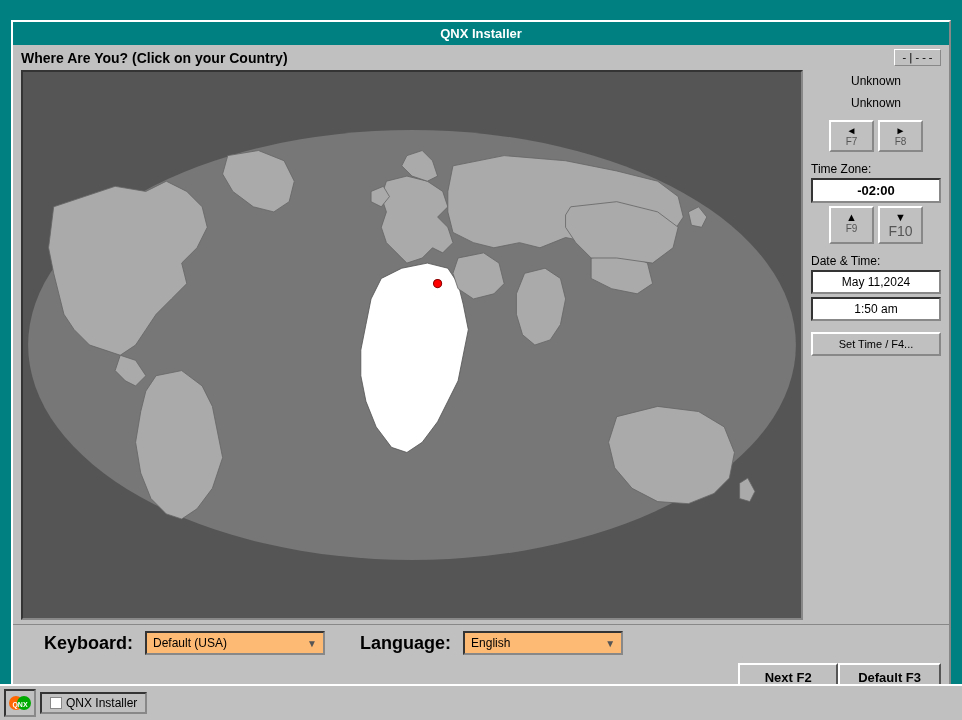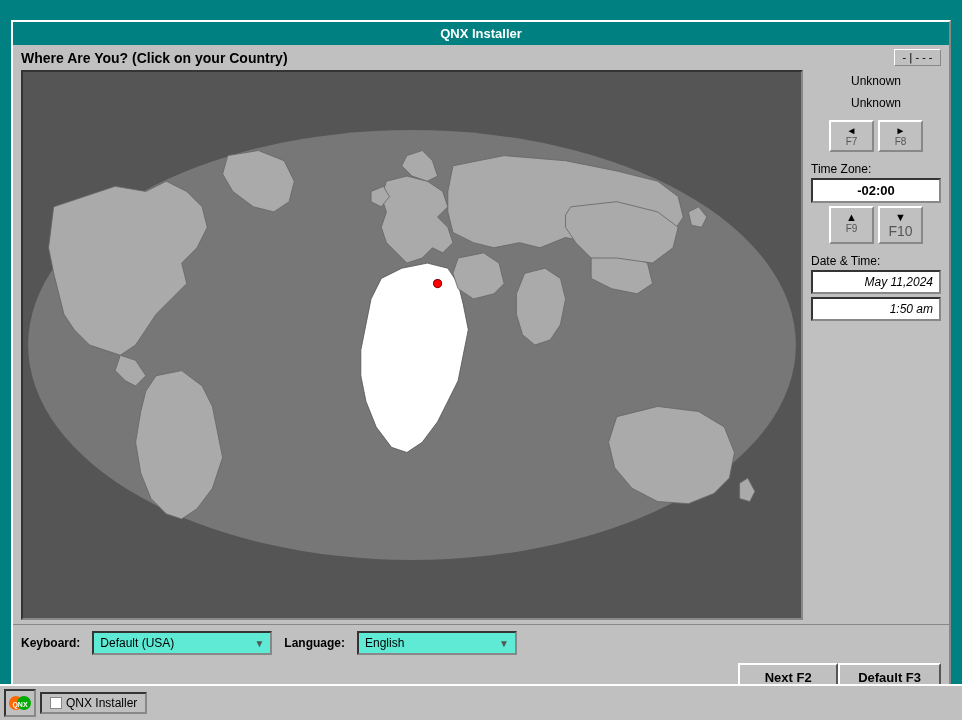--- a/index.html
+++ b/index.html
@@ -172,25 +172,24 @@
       min-width: 45px;
     }
 
     .date-time-section {
       margin-top: 6px;
     }
 
     .date-display, .time-display {
       background: white;
       border: 2px inset #888;
-      text-align: right;
+      text-align: center;
       padding: 3px 6px;
       font-size: 12px;
       margin-bottom: 3px;
-      font-style: italic;
     }
 
     .set-time-btn {
       background: #c0c0c0;
       border: 2px solid;
       border-color: #fff #888 #888 #fff;
       padding: 4px 6px;
       font-size: 11px;
       cursor: pointer;
       width: 100%;
@@ -207,26 +206,27 @@
 
     .keyboard-language-row {
       display: flex;
       align-items: center;
       gap: 12px;
       margin-bottom: 8px;
     }
 
     .field-label {
       font-weight: bold;
-      font-size: 12px;
+      font-size: 18px;
       white-space: nowrap;
+      margin-left: 23px;
     }
 
     .dropdown {
-      background: #5eead4;
+      background: #fdba74;
       border: 2px inset #888;
       padding: 3px 6px;
       font-size: 12px;
       display: flex;
       align-items: center;
       justify-content: space-between;
       cursor: pointer;
     }
 
     .keyboard-dropdown {
@@ -391,20 +391,21 @@
           </button>
         </div>
       </div>
 
       <div class="date-time-section">
         <div class="section-label">Date &amp; Time:</div>
         <div class="date-display">May 11,2024</div>
         <div class="time-display">1:50 am</div>
       </div>
 
+      <button class="set-time-btn">Set Time / F4...</button>
     </div>
   </div>
 
   <div class="bottom-bar">
     <div class="keyboard-language-row">
       <span class="field-label">Keyboard:</span>
       <div class="dropdown keyboard-dropdown">
         <span>Default (USA)</span>
         <span class="dropdown-arrow">▼</span>
       </div>

